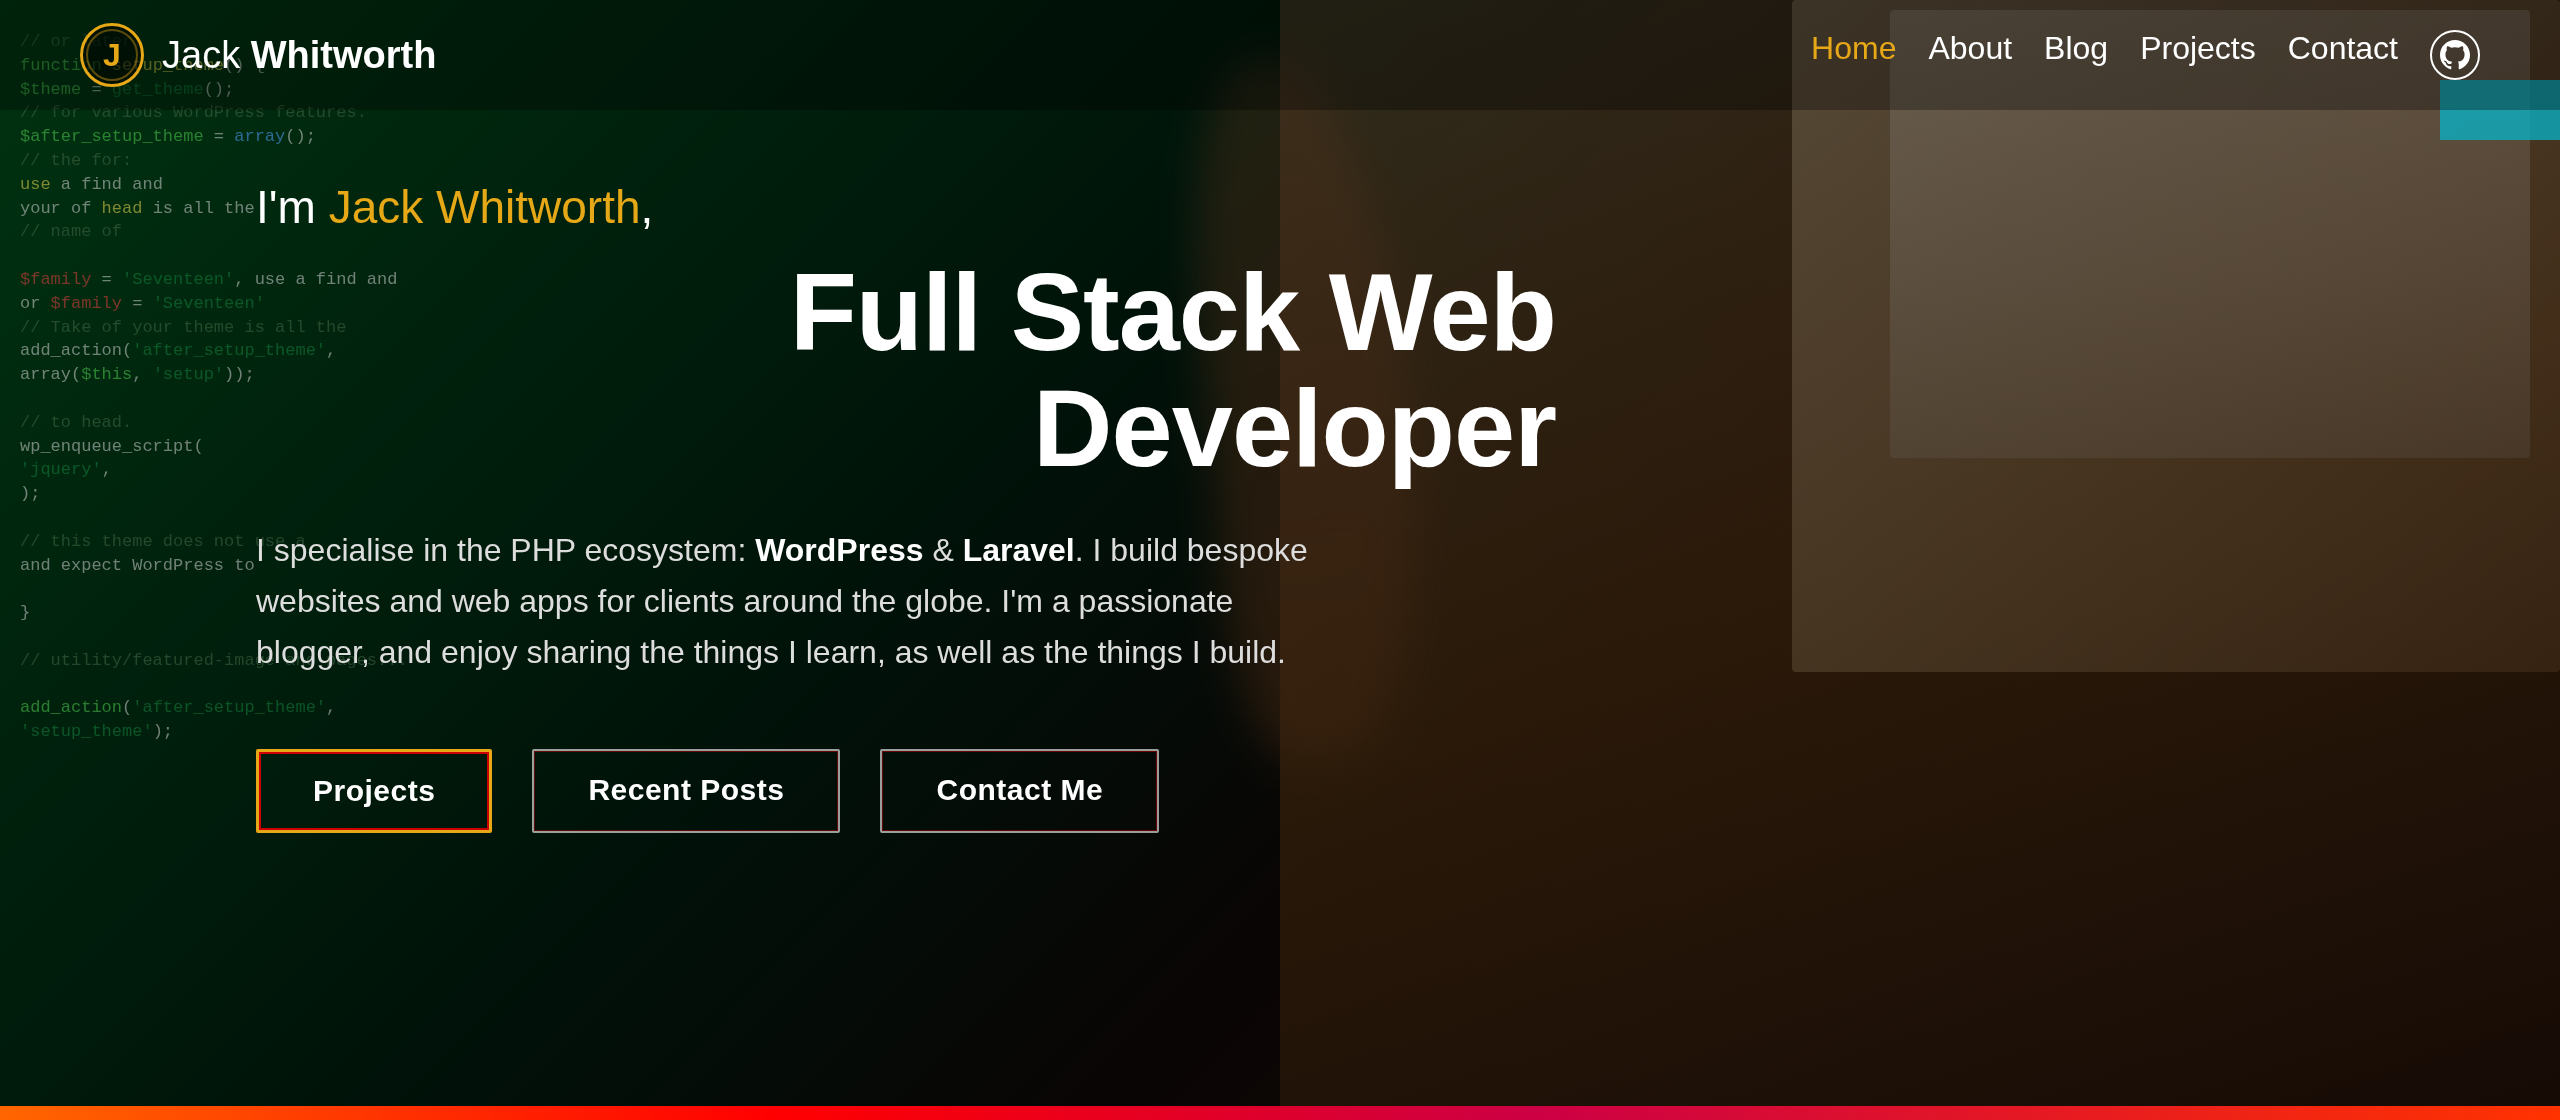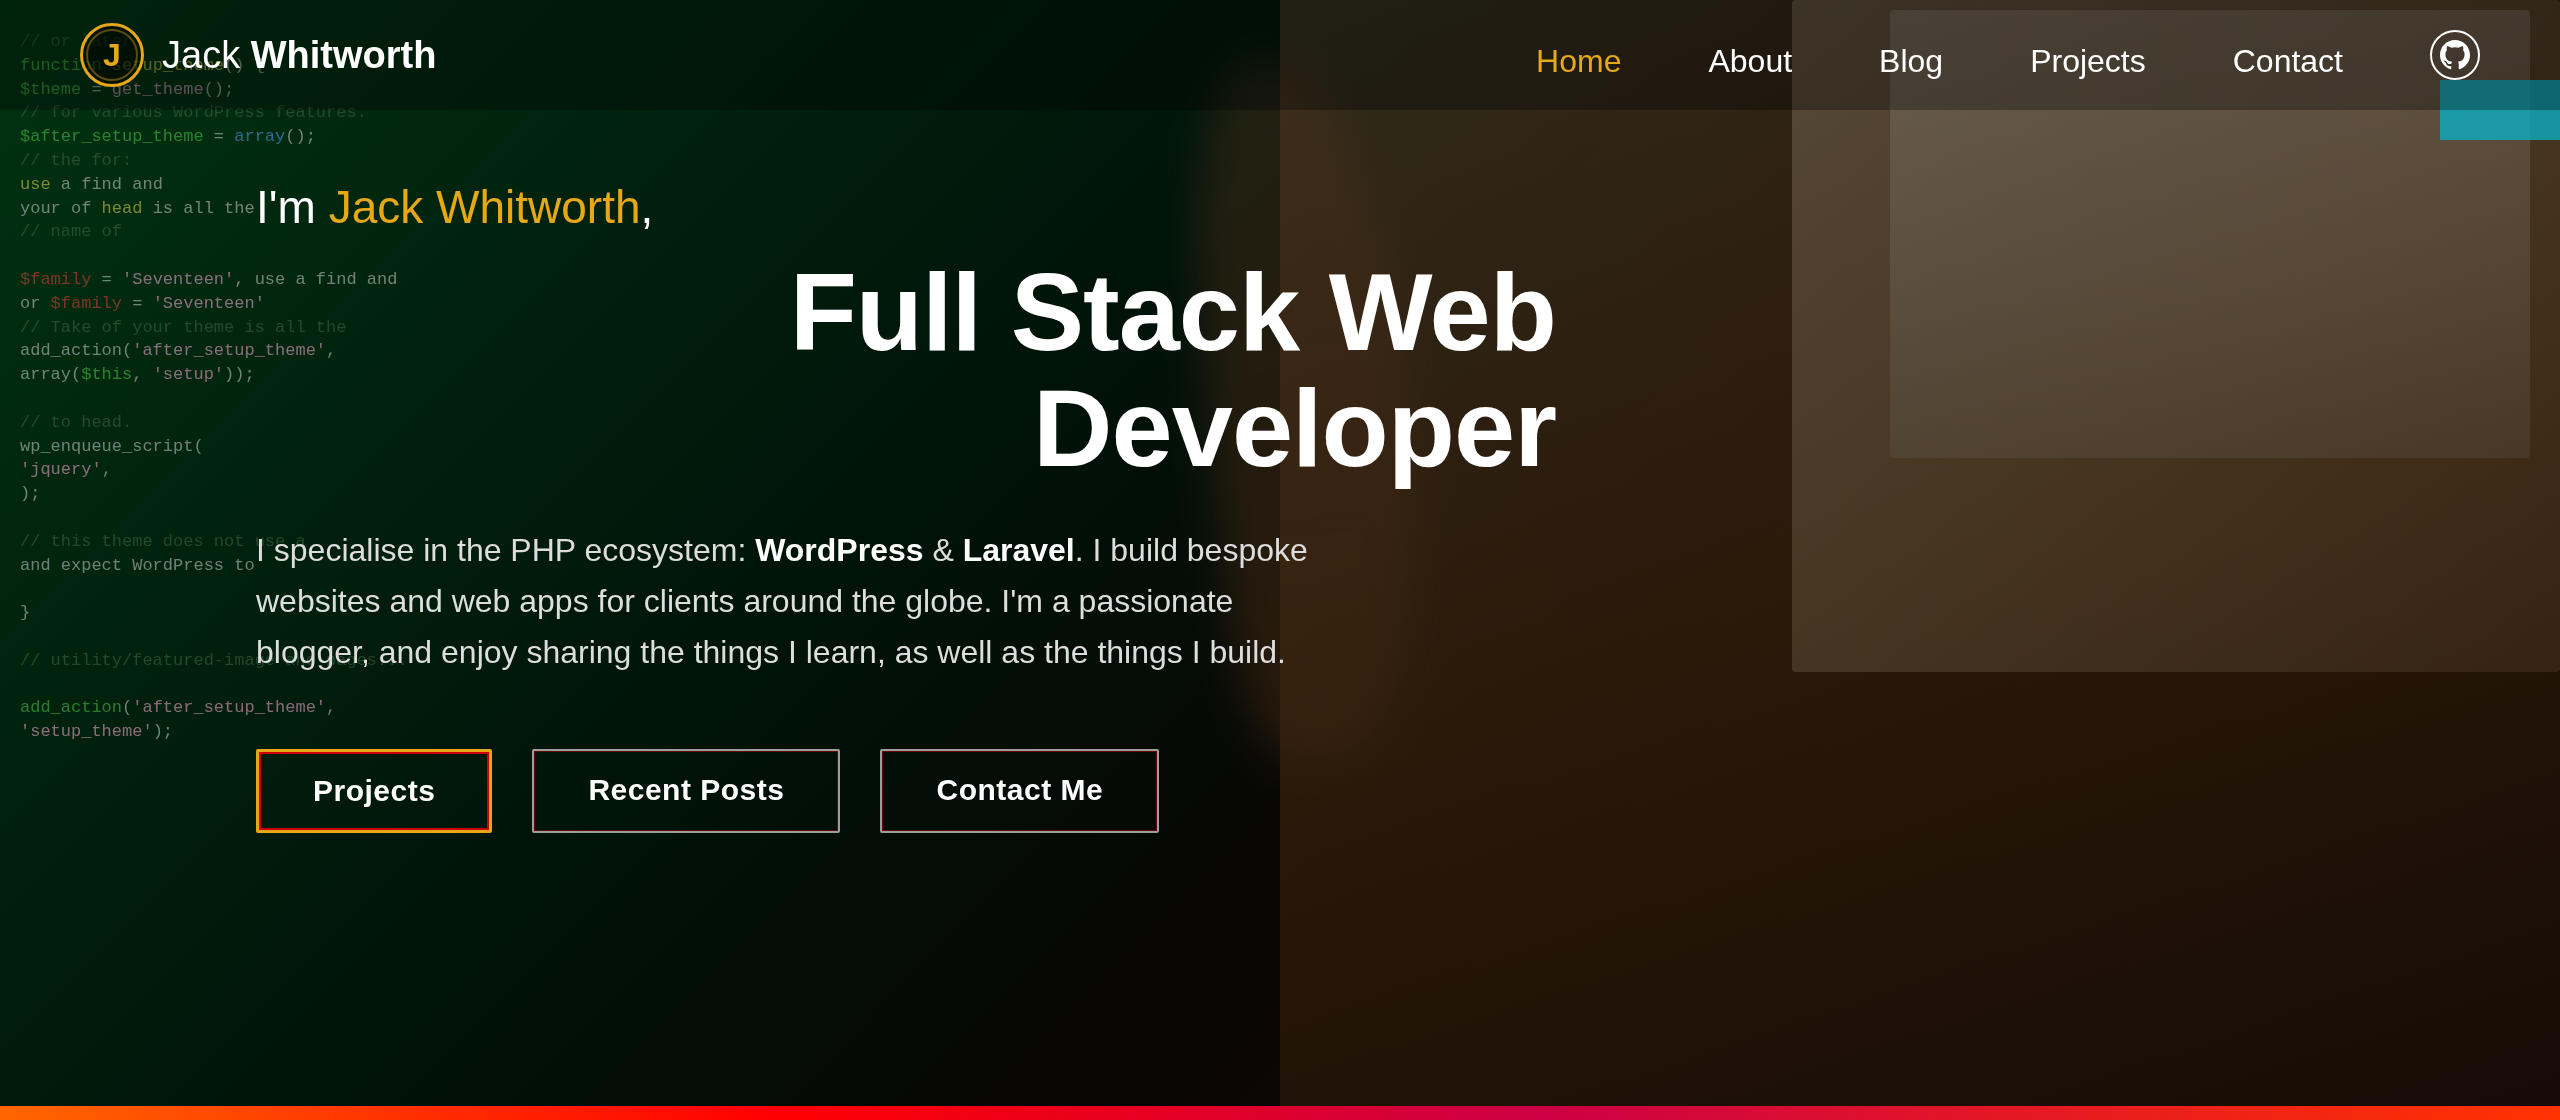--- a/index.html
+++ b/index.html
@@ -134,22 +134,22 @@
       color: #fff;
       white-space: nowrap;
     }
 
     .brand-name strong {
       font-weight: 700;
     }
 
     .nav-links {
       display: flex;
-      align-items: flex-end;
-      gap: 87px;
+      align-items: flex-start;
+      gap: 32px;
     }
 
     .nav-link {
       font-size: 32px;
       color: #fff;
       text-decoration: none;
       font-weight: 400;
       transition: color 0.2s;
     }
 
@@ -268,21 +268,21 @@
       font-size: 17px;
       line-height: 1.4;
       opacity: 0.55;
     }
 
     .c-green { color: #4ec94e; }
     .c-yellow { color: #e6d44e; }
     .c-red { color: #e04040; }
     .c-white { color: #ccc; }
     .c-blue { color: #4fa0ff; }
-    .c-orange { color: #f9a8d4; text-align: center; }
+    .c-orange { color: #15803d; text-align: center; }
     .c-dim { color: #446644; }
 
     
     .hand-shadow {
       position: absolute;
       right: 45%;
       top: 5%;
       width: 200px;
       height: 700px;
       background: linear-gradient(180deg, rgba(80,50,30,0.4) 0%, rgba(60,35,15,0.6) 100%);

